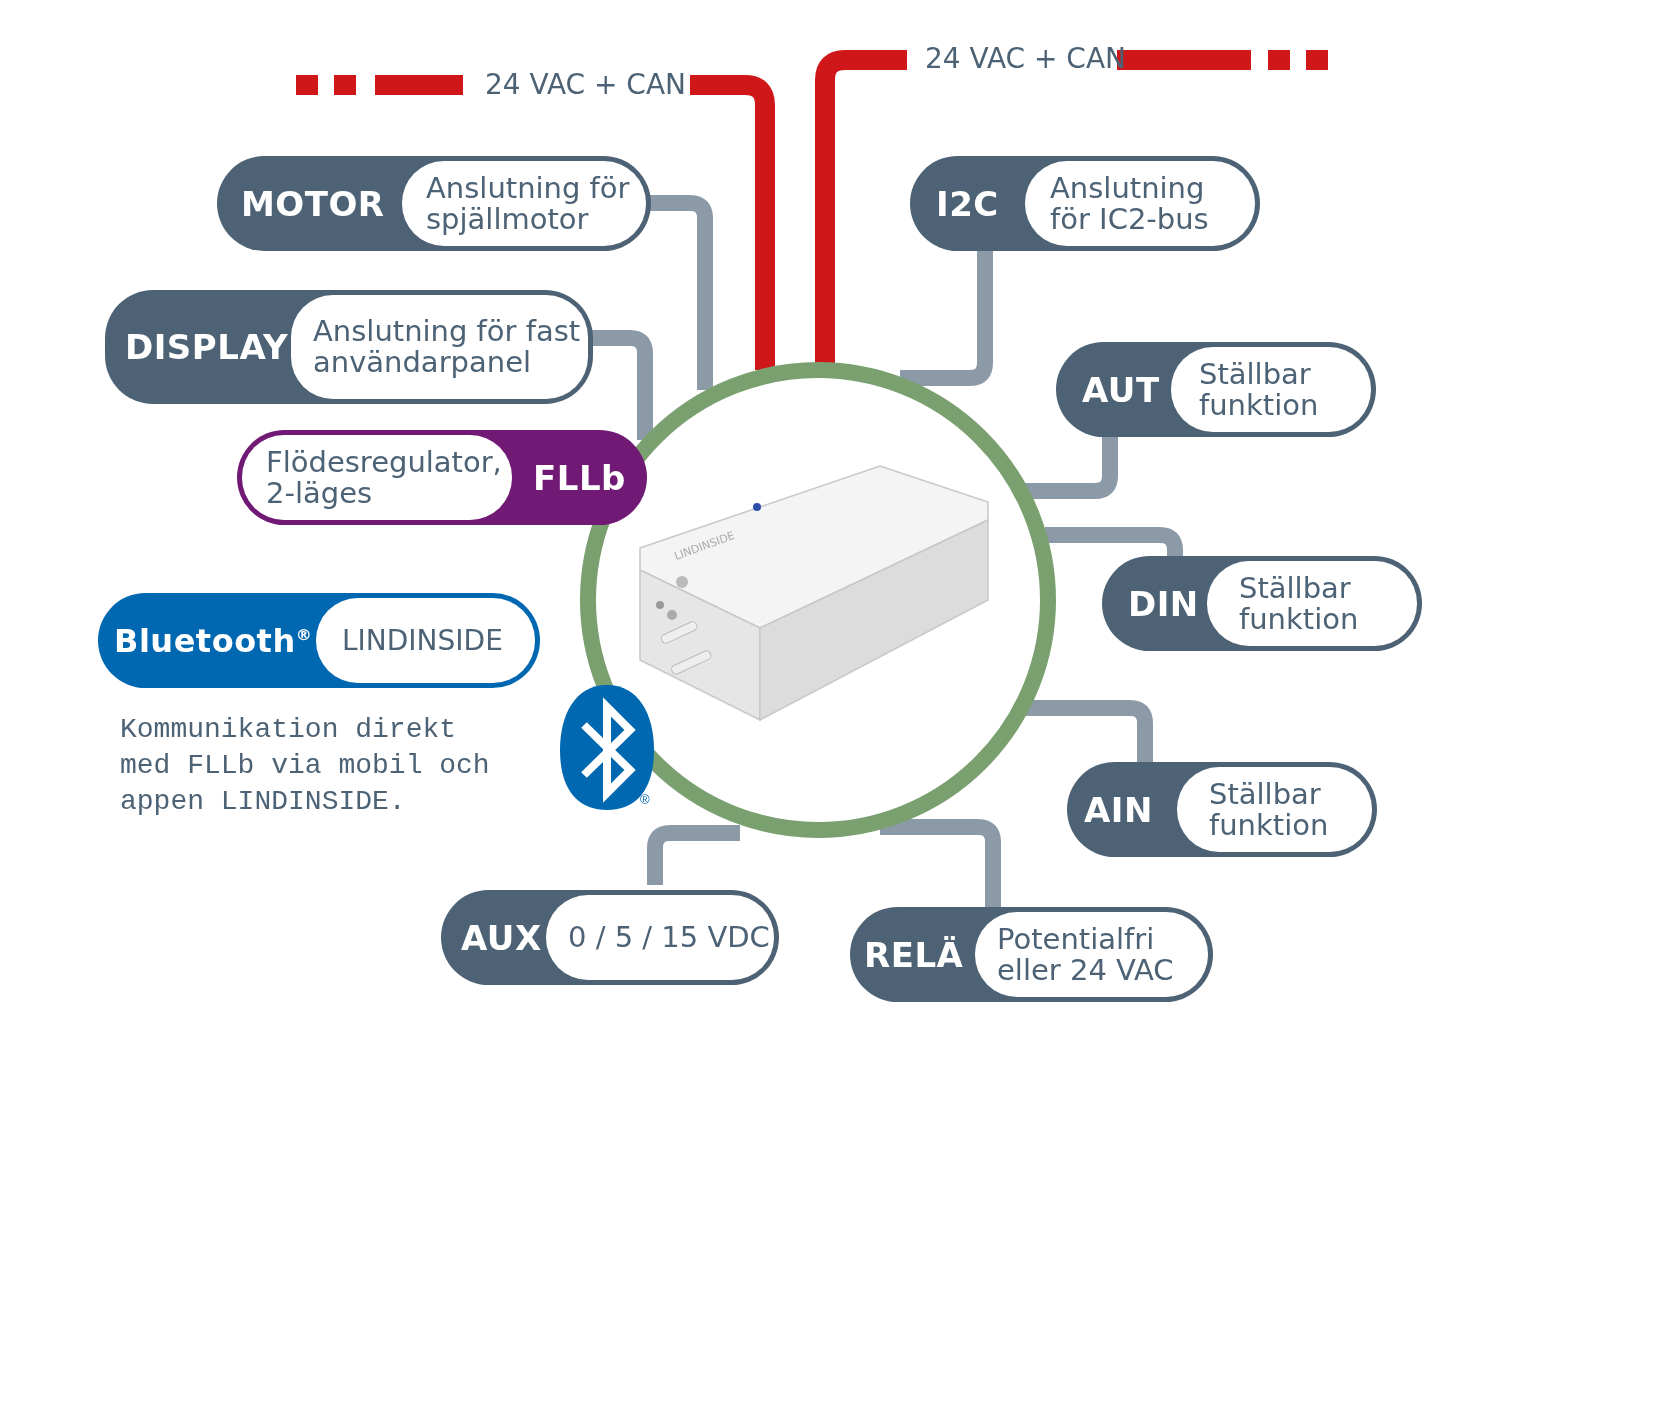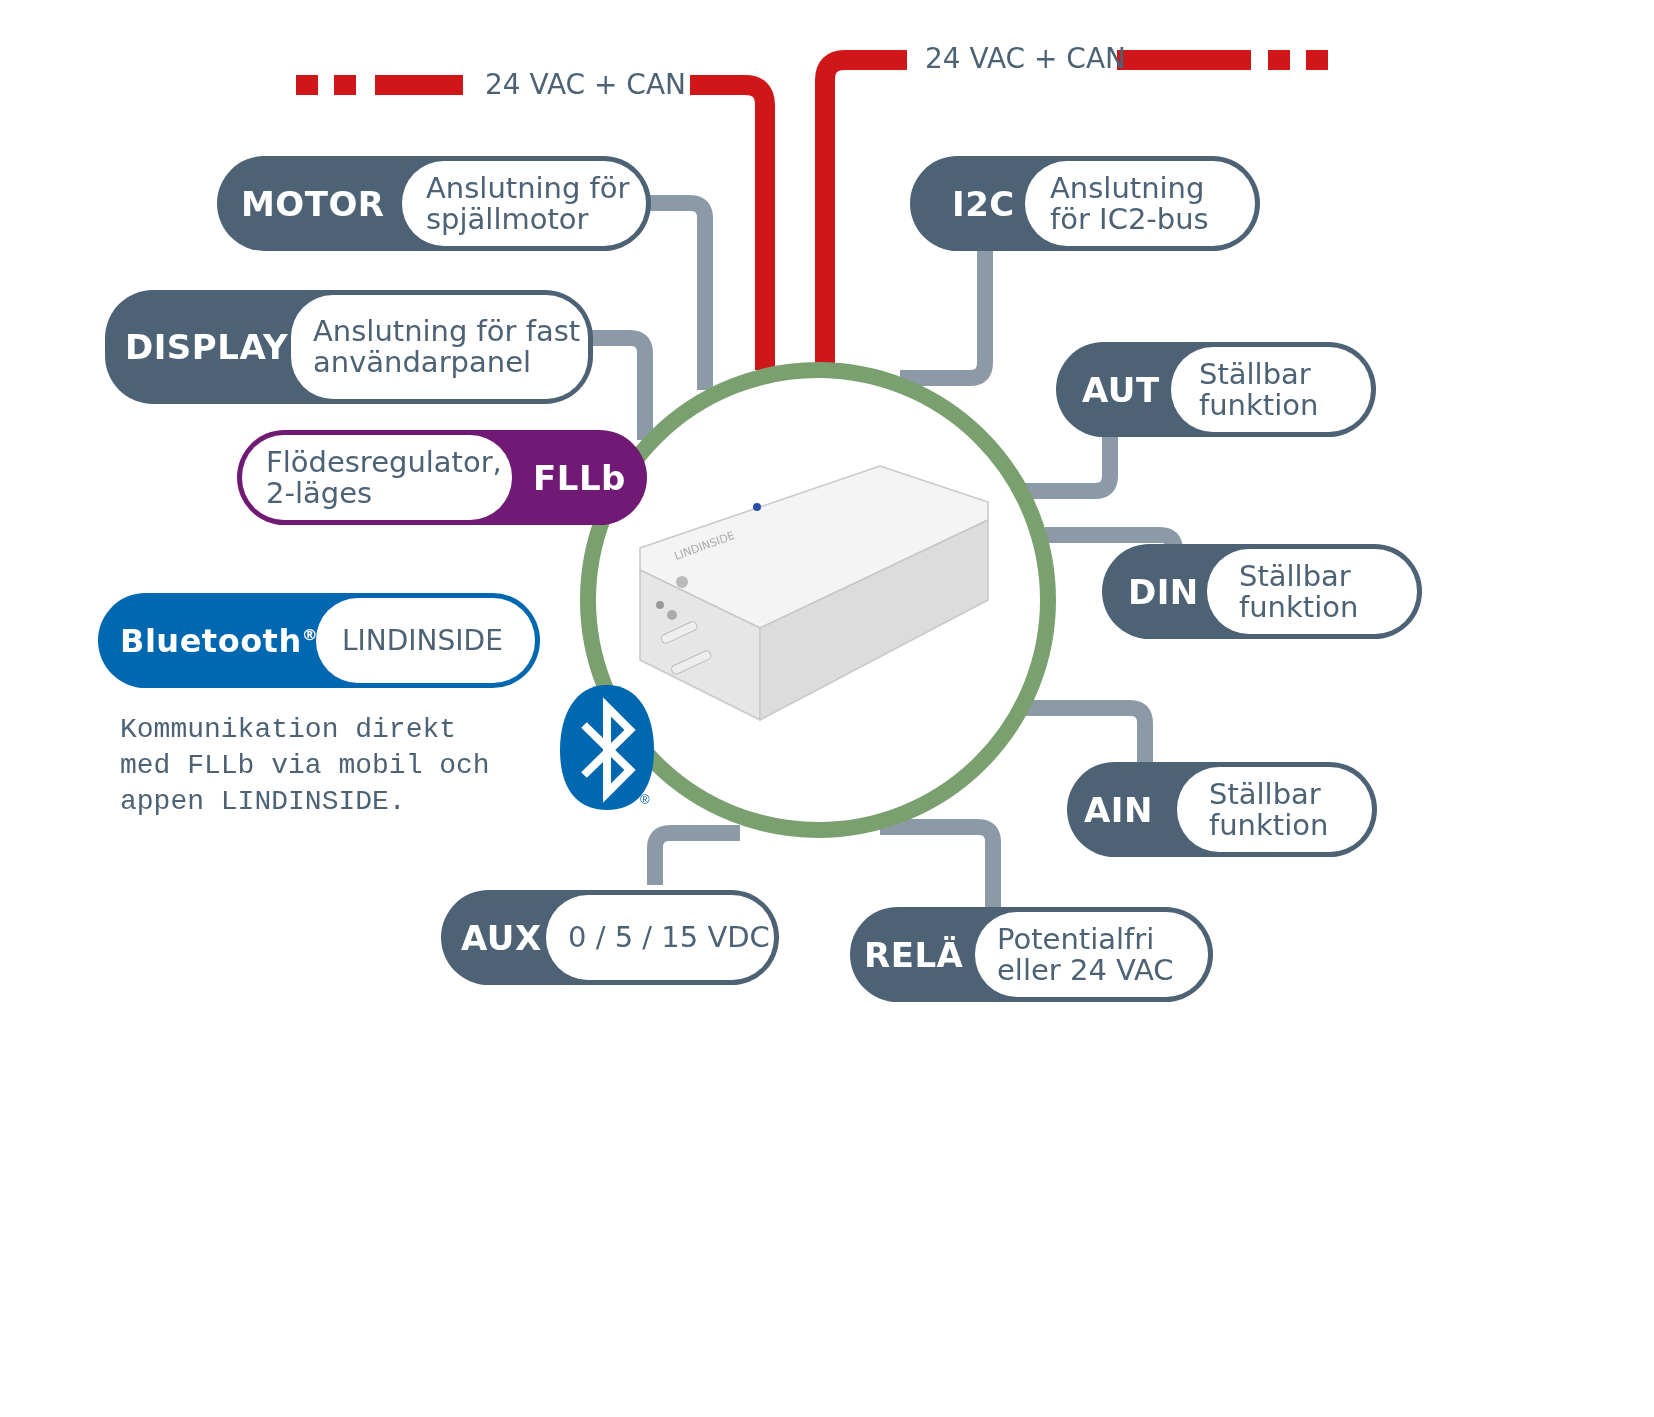--- a/index.html
+++ b/index.html
@@ -99,36 +99,36 @@
 
   <div class="pill green" style="left:237px;top:430px;width:410px;height:95px">
     <div class="desc" style="left:5px;width:270px;padding-left:24px">
       <span>Flödesregulator,</span>
       <span>2-läges</span>
     </div>
     <span class="tag" style="position:absolute;left:296px">FLLb</span>
   </div>
 
   <div class="pill dark" style="left:910px;top:156px;width:350px;height:95px">
-    <span class="tag" style="margin-left:42px">I2C</span>
+    <span class="tag" style="margin-left:26px">I2C</span>
     <div class="desc" style="left:115px;right:5px;padding-left:25px">
       <span>Anslutning</span>
       <span>för IC2-bus</span>
     </div>
   </div>
 
   <div class="pill dark" style="left:1056px;top:342px;width:320px;height:95px">
     <span class="tag" style="margin-left:26px">AUT</span>
     <div class="desc" style="left:115px;right:5px;padding-left:28px">
       <span>Ställbar</span>
       <span>funktion</span>
     </div>
   </div>
 
-  <div class="pill dark" style="left:1102px;top:544px;width:320px;height:95px">
+  <div class="pill dark" style="left:1102px;top:556px;width:320px;height:95px">
     <span class="tag" style="margin-left:26px">DIN</span>
     <div class="desc" style="left:105px;right:5px;padding-left:32px">
       <span>Ställbar</span>
       <span>funktion</span>
     </div>
   </div>
 
   <div class="pill dark" style="left:1067px;top:762px;width:310px;height:95px">
     <span class="tag" style="margin-left:17px">AIN</span>
     <div class="desc" style="left:110px;right:5px;padding-left:32px">
@@ -146,21 +146,21 @@
 
   <div class="pill dark" style="left:850px;top:907px;width:363px;height:95px">
     <span class="tag" style="margin-left:14px">RELÄ</span>
     <div class="desc" style="left:125px;right:5px;padding-left:22px">
       <span>Potentialfri</span>
       <span>eller 24 VAC</span>
     </div>
   </div>
 
   <div class="pill blue" style="left:98px;top:593px;width:442px;height:95px">
-    <span class="tag" style="margin-left:22px;font-size:32px"><span>Bluetooth</span><sup>®</sup></span>
+    <span class="tag" style="margin-left:16px;font-size:32px"><span>Bluetooth</span><sup>®</sup></span>
     <div class="desc" style="left:218px;right:5px;padding-left:26px;font-size:28px">
       <span>LINDINSIDE</span>
     </div>
   </div>
 
   <div class="bt-text" style="left:120px;top:712px">
     <span>Kommunikation direkt</span>
     <span>med FLLb via mobil och</span>
     <span>appen LINDINSIDE.</span>
   </div>

